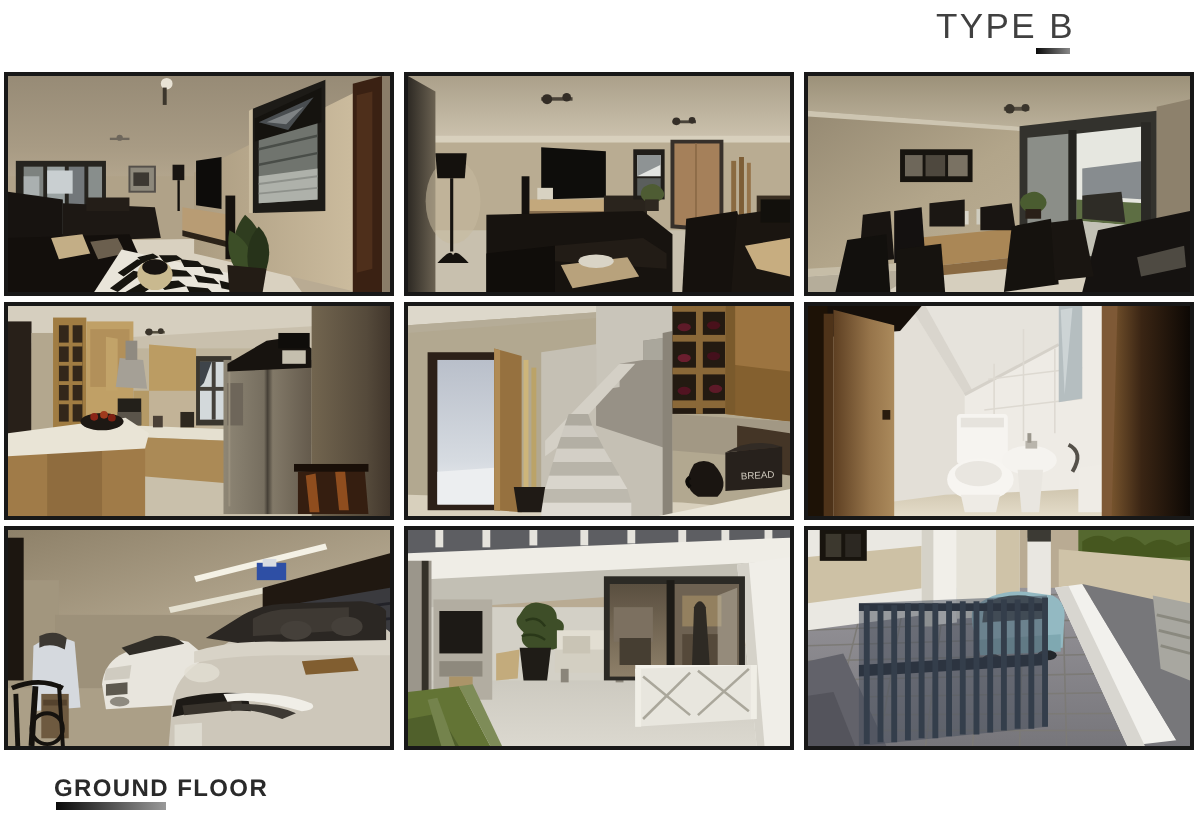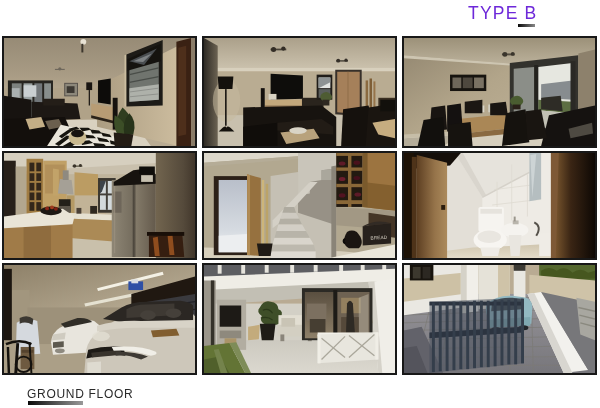--- a/index.html
+++ b/index.html
@@ -3,21 +3,21 @@
 <meta charset="utf-8">
 <style>
 html,body{margin:0;padding:0;background:#fff;width:600px;height:408px;overflow:hidden;}
 body{font-family:"Liberation Sans",sans-serif;position:relative;}
 .tile{position:absolute;border:2px solid #181818;box-sizing:border-box;overflow:hidden;background:#b9ab93;}
 .tile svg{display:block;width:100%;height:100%;}
 </style>
 </head>
 <body>
 
-<div style="position:absolute;left:468px;top:3px;font-size:17.5px;letter-spacing:1.2px;color:#6d28d9;">TYPE B</div>
+<div style="position:absolute;left:468px;top:3px;font-size:17.5px;letter-spacing:1.2px;color:#404040;">TYPE B</div>
 
 <div style="position:absolute;left:518px;top:23.5px;width:17px;height:3px;background:linear-gradient(to right,#0a0a0a,#888);"></div>
 
 <div class="tile" id="t1" style="left:2px;top:36px;width:195px;height:112px;">
 <svg viewBox="0 0 195 112" preserveAspectRatio="none">
 <defs>
 <linearGradient id="t1c" x1="0" y1="0" x2="0" y2="1">
           <stop offset="0" stop-color="#978b76"></stop>
           <stop offset="0.6" stop-color="#a89b84"></stop>
           <stop offset="1" stop-color="#b9ab92"></stop>
@@ -796,15 +796,15 @@
           <line x1="93" y1="36" x2="93" y2="105"></line>
 <line x1="100" y1="36" x2="100" y2="104"></line>
           <line x1="107" y1="36" x2="107" y2="103"></line>
 <line x1="114" y1="35" x2="114" y2="103"></line>
           <line x1="121" y1="35" x2="121" y2="102"></line>
 </g>
 </g>
 </svg>
 </div>
 
-<div style="position:absolute;left:27px;top:387px;font-size:12px;letter-spacing:0.7px;color:#2a2a2a;font-weight:normal;">GROUND FLOOR</div>
+<div style="position:absolute;left:27px;top:387px;font-size:12px;letter-spacing:0.7px;color:#2a2a2a;font-weight:bold;">GROUND FLOOR</div>
 
 <div style="position:absolute;left:28px;top:401px;width:55px;height:3.5px;background:linear-gradient(to right,#0a0a0a,#999);"></div>
 
 </body></html>

